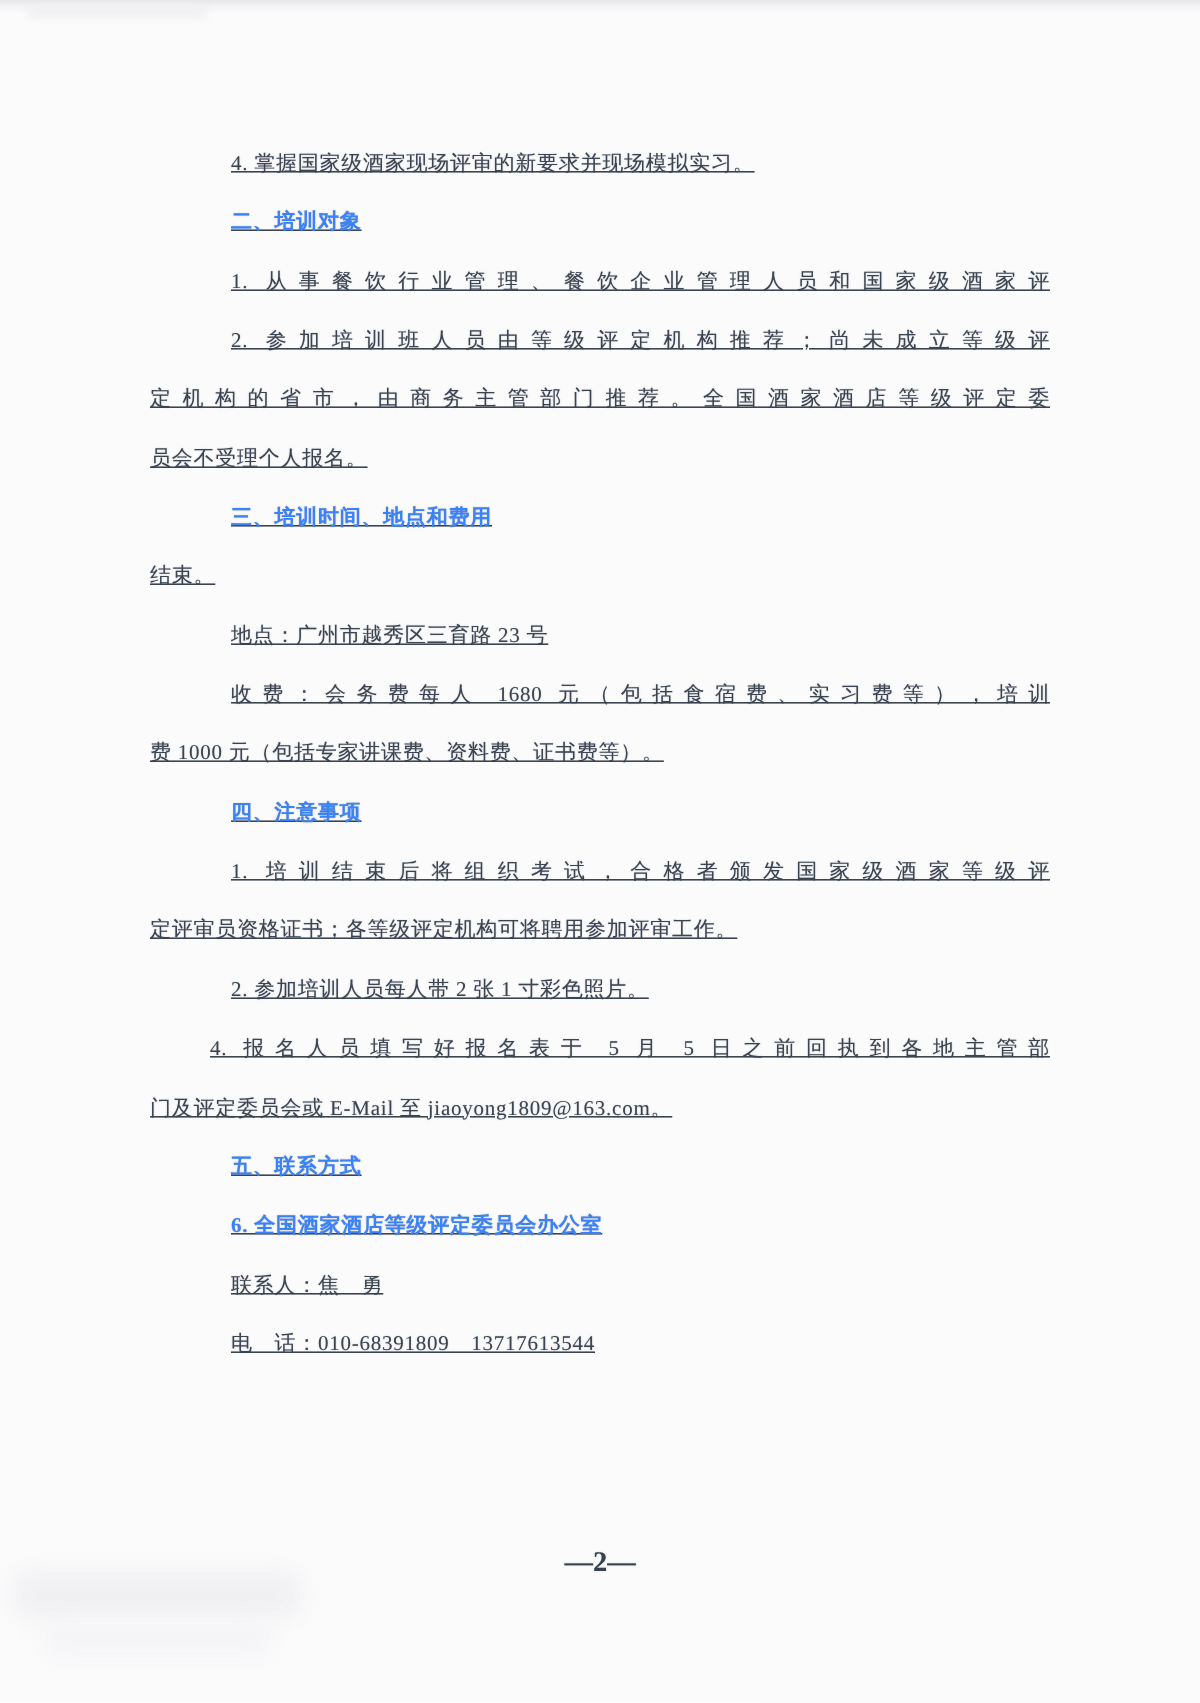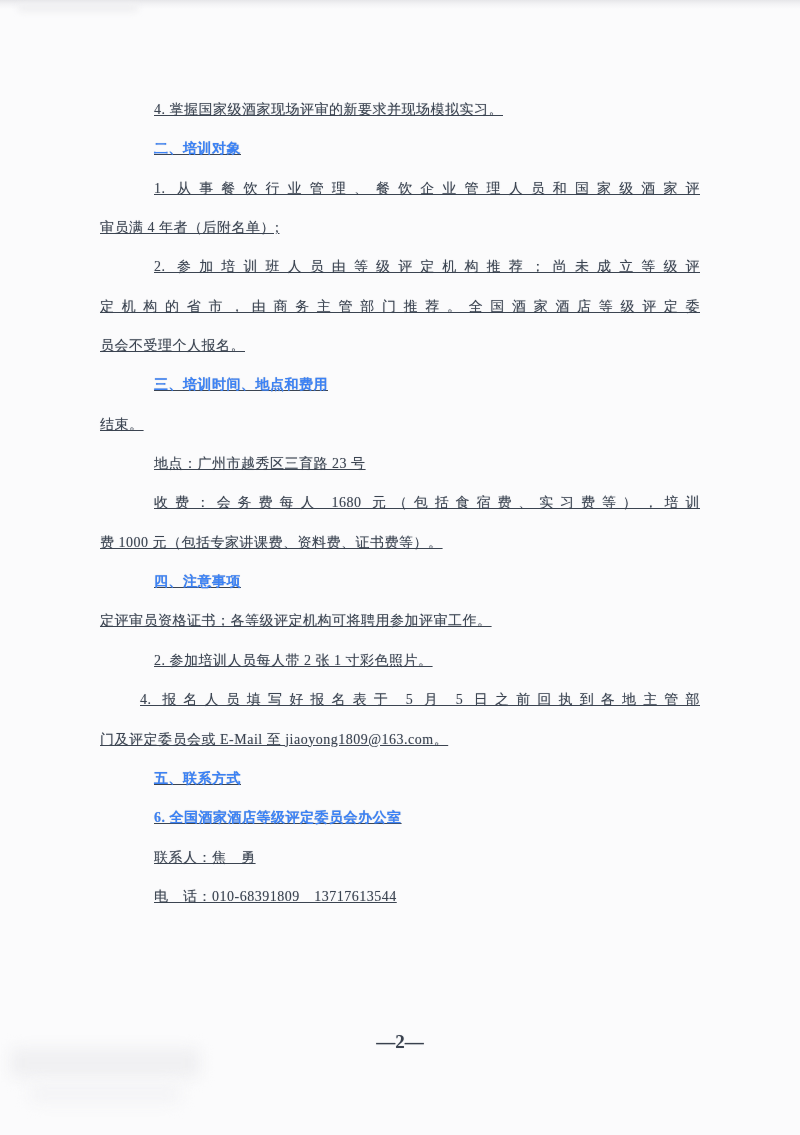--- a/index.html
+++ b/index.html
@@ -55,30 +55,30 @@
 <body>
 
 <div class="page">
   <div class="top-edge"></div>
   <div class="top-smudge"></div>
 
   <div class="content">
     <div class="ln ind">4. 掌握国家级酒家现场评审的新要求并现场模拟实习。</div>
     <div class="ln ind bold">二、培训对象</div>
     <div class="ln ind just">1. 从事餐饮行业管理、餐饮企业管理人员和国家级酒家评</div>
-    <div class="ln">审员满 4 年者（后附名单）;</div>
     <div class="ln ind just">2. 参加培训班人员由等级评定机构推荐；尚未成立等级评</div>
     <div class="ln just">定机构的省市，由商务主管部门推荐。全国酒家酒店等级评定委</div>
     <div class="ln">员会不受理个人报名。</div>
     <div class="ln ind bold">三、培训时间、地点和费用</div>
     <div class="ln">结束。</div>
     <div class="ln ind">地点：广州市越秀区三育路 23 号</div>
     <div class="ln ind just">收费：会务费每人 1680 元（包括食宿费、实习费等），培训</div>
     <div class="ln">费 1000 元（包括专家讲课费、资料费、证书费等）。</div>
     <div class="ln ind bold">四、注意事项</div>
+    <div class="ln ind just">1. 培训结束后将组织考试，合格者颁发国家级酒家等级评</div>
     <div class="ln">定评审员资格证书；各等级评定机构可将聘用参加评审工作。</div>
     <div class="ln ind">2. 参加培训人员每人带 2 张 1 寸彩色照片。</div>
     <div class="ln ind-sm just">4. 报名人员填写好报名表于 5 月 5 日之前回执到各地主管部</div>
     <div class="ln">门及评定委员会或 E-Mail 至 jiaoyong1809@163.com。</div>
     <div class="ln ind bold">五、联系方式</div>
     <div class="ln ind bold">6. 全国酒家酒店等级评定委员会办公室</div>
     <div class="ln ind">联系人：焦　勇</div>
     <div class="ln ind">电　话：010-68391809　13717613544</div>
   </div>
 

